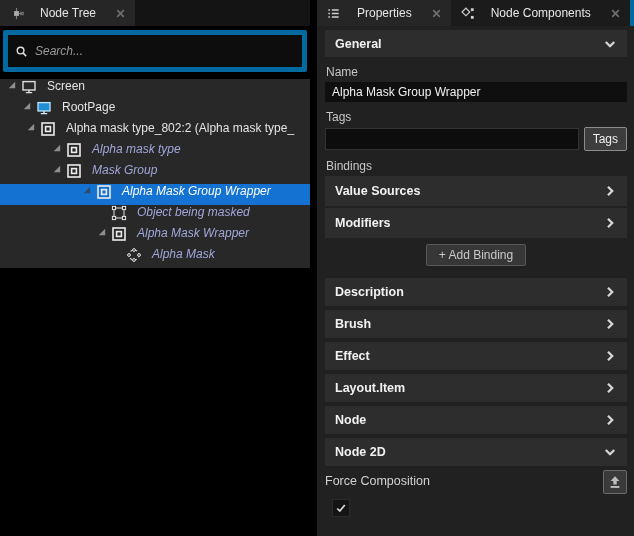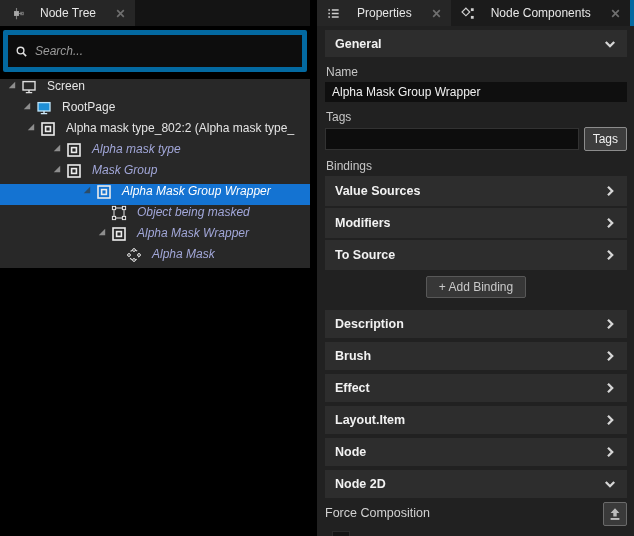--- a/index.html
+++ b/index.html
@@ -275,28 +275,20 @@
           </span>
         </div>
         <div class="header-row">
           <span class="hdr-label">Modifiers</span>
           <span class="chevron">
             <svg viewBox="0 0 14 14">
               <path d="M5 2.8l4.2 4.2L5 11.2" fill="none" stroke="#d6d6d6" stroke-width="2.3"></path>
             </svg>
           </span>
         </div>
-        <div class="header-row">
-          <span class="hdr-label">To Source</span>
-          <span class="chevron">
-            <svg viewBox="0 0 14 14">
-              <path d="M5 2.8l4.2 4.2L5 11.2" fill="none" stroke="#d6d6d6" stroke-width="2.3"></path>
-            </svg>
-          </span>
-        </div>
       </div>
 
     <button class="add-binding"><span>+</span> <span>Add Binding</span></button>
 
     <div class="top-sections">
         <div class="header-row">
           <span class="hdr-label">Description</span>
           <span class="chevron">
             <svg viewBox="0 0 14 14">
               <path d="M5 2.8l4.2 4.2L5 11.2" fill="none" stroke="#d6d6d6" stroke-width="2.3"></path>

